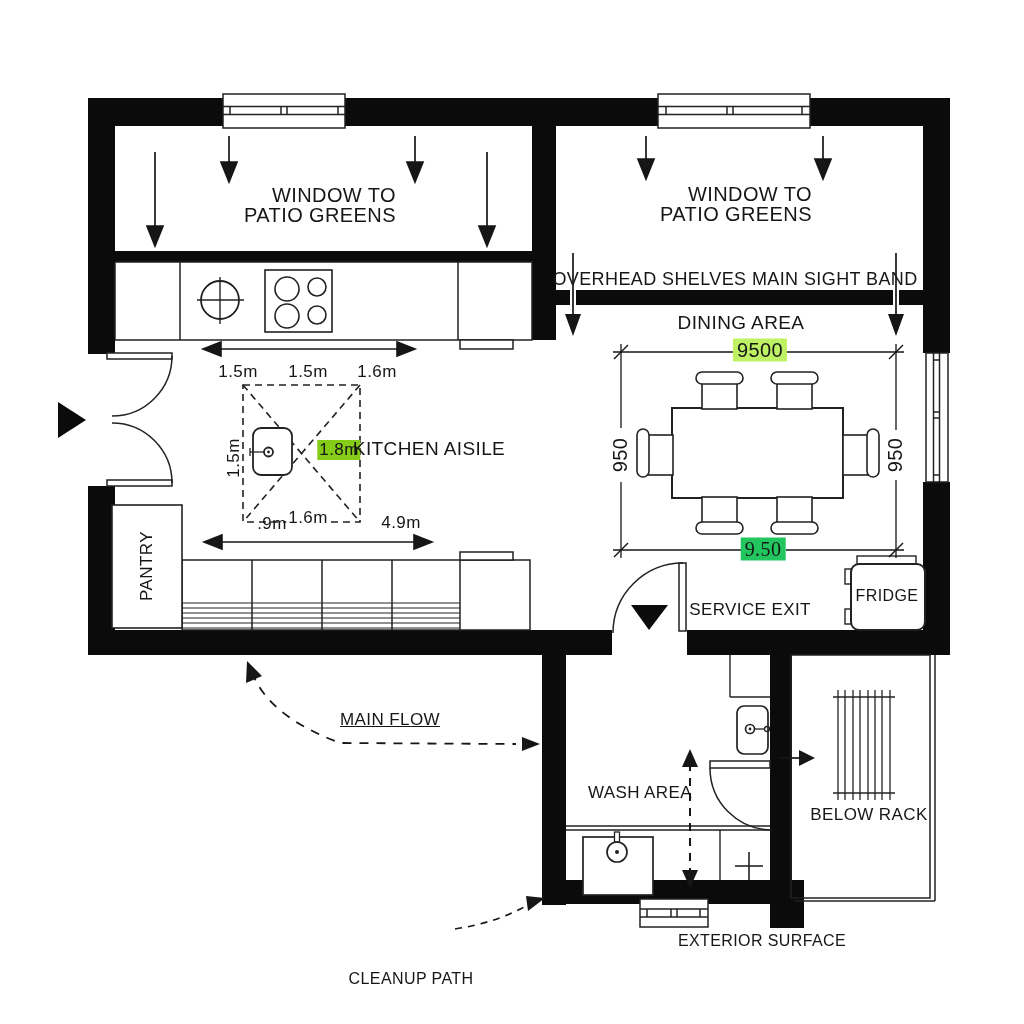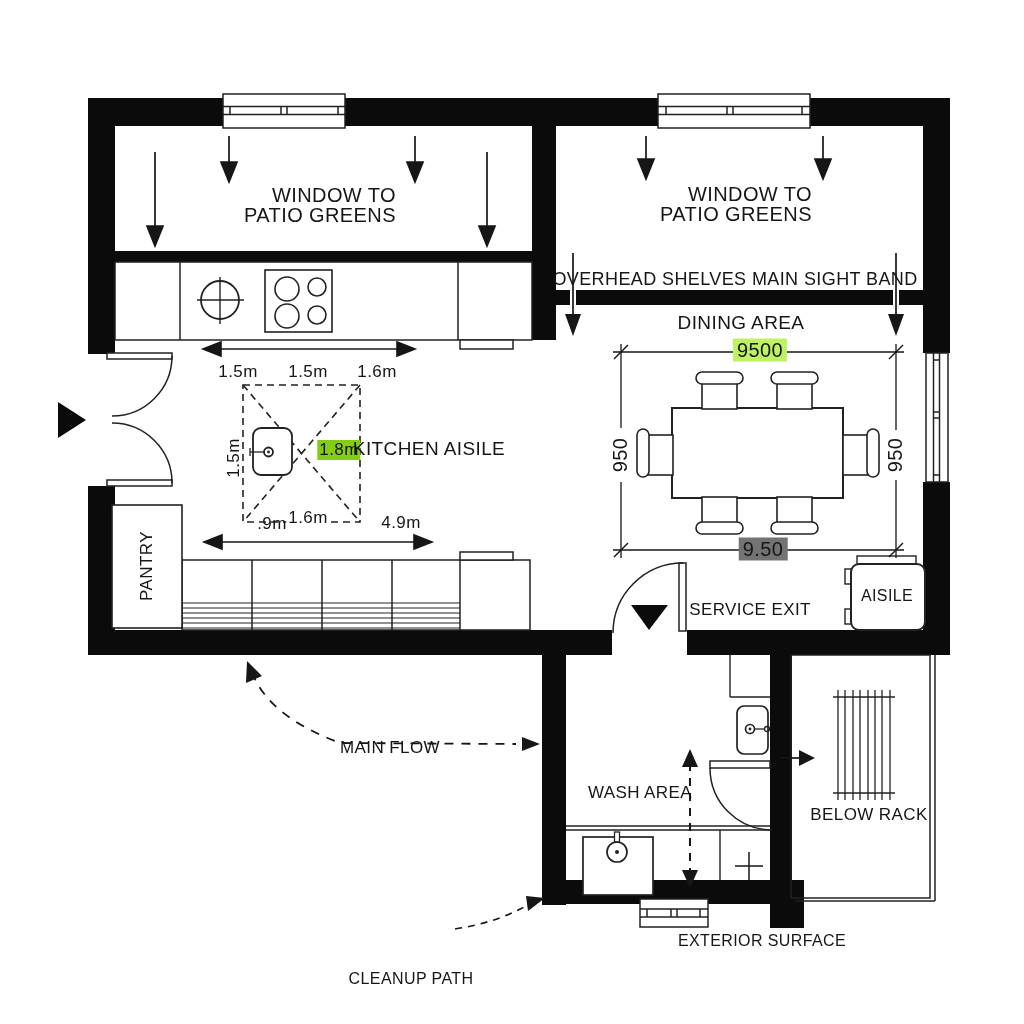--- a/index.html
+++ b/index.html
@@ -293,33 +293,33 @@
 </div>
 <div class="lbl winlbl" style="left:736px;top:204px;">
   <span>WINDOW TO</span>
   <span>PATIO GREENS</span>
 </div>
 <div class="lbl s18" style="left:735px;top:279px;">OVERHEAD SHELVES MAIN SIGHT BAND</div>
 <div class="lbl s19" style="left:741px;top:323px;">DINING AREA</div>
 <div class="lbl s20" style="left:760px;top:350px;background:#bef264;padding:0 4px;">9500</div>
 <div class="lbl rot s20" style="left:620px;top:455px;background:#fff;padding:0 4px;">950</div>
 <div class="lbl rot s20" style="left:895px;top:455px;background:#fff;padding:0 4px;">950</div>
-<div class="lbl s20" style="left:763px;top:549px;background:#737373;padding:0 4px;">9.50</div>
+<div class="lbl s20" style="left:763px;top:549px;background:#22c55e;padding:0 4px;font-family:Liberation Serif, serif;">9.50</div>
 
 <div class="lbl s17" style="left:238px;top:372px;">1.5m</div>
 <div class="lbl s17" style="left:308px;top:372px;">1.5m</div>
 <div class="lbl s17" style="left:377px;top:372px;">1.6m</div>
 <div class="lbl rot s17" style="left:234px;top:458px;">1.5m</div>
 <div class="lbl s17" style="left:339px;top:450px;background:#84cc16;padding:0 2px;">1.8m</div>
 <div class="lbl s19" style="left:429px;top:449px;">KITCHEN AISILE</div>
 <div class="lbl s17" style="left:240px;top:524px;margin-left:32px;">.9m</div>
 <div class="lbl s17" style="left:308px;top:518px;background:#fff;padding:0 2px;">1.6m</div>
 <div class="lbl s17" style="left:401px;top:523px;">4.9m</div>
 
 <div class="lbl rot s17" style="left:147px;top:566px;">PANTRY</div>
 <div class="lbl s17" style="left:750px;top:610px;">SERVICE EXIT</div>
-<div class="lbl s16" style="left:887px;top:596px;">AISILE</div>
-<div class="lbl s17" style="left:390px;top:748px;">MAIN FLOW</div>
+<div class="lbl s16" style="left:887px;top:596px;">FRIDGE</div>
+<div class="lbl s17" style="left:390px;top:720px;text-decoration:underline;">MAIN FLOW</div>
 <div class="lbl s17" style="left:640px;top:793px;">WASH AREA</div>
 <div class="lbl s17" style="left:869px;top:815px;">BELOW RACK</div>
 <div class="lbl s16" style="left:411px;top:979px;text-align:center;">CLEANUP PATH</div>
 <div class="lbl s16" style="left:762px;top:941px;">EXTERIOR SURFACE</div>
 </div>
 
 </body></html>

